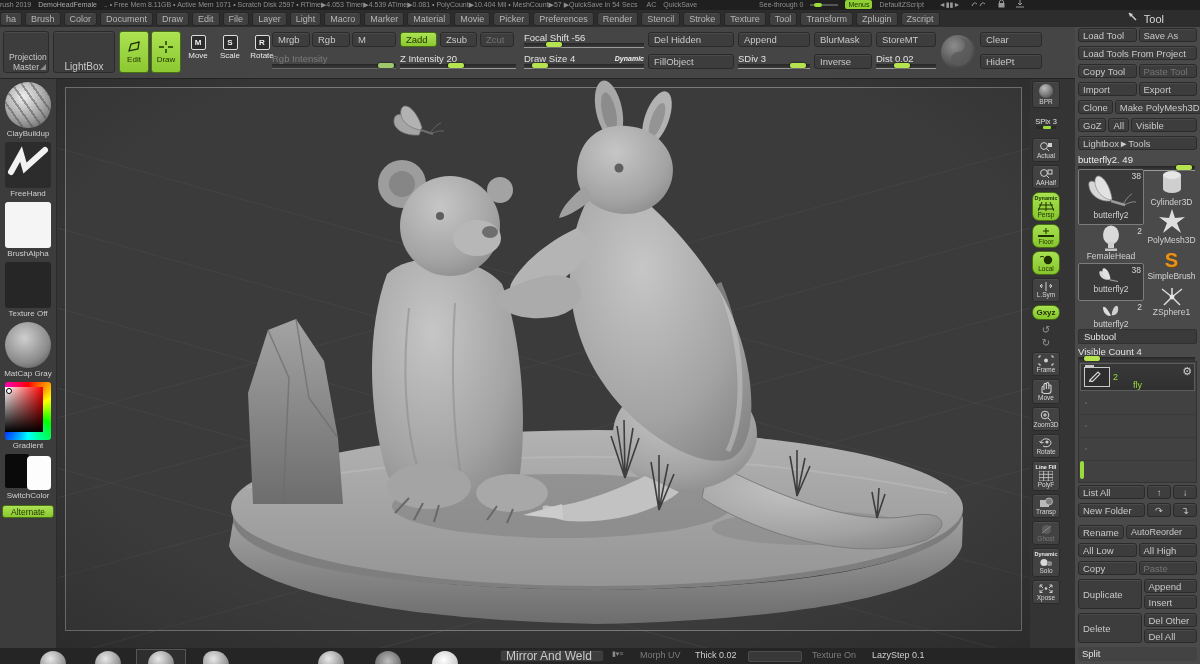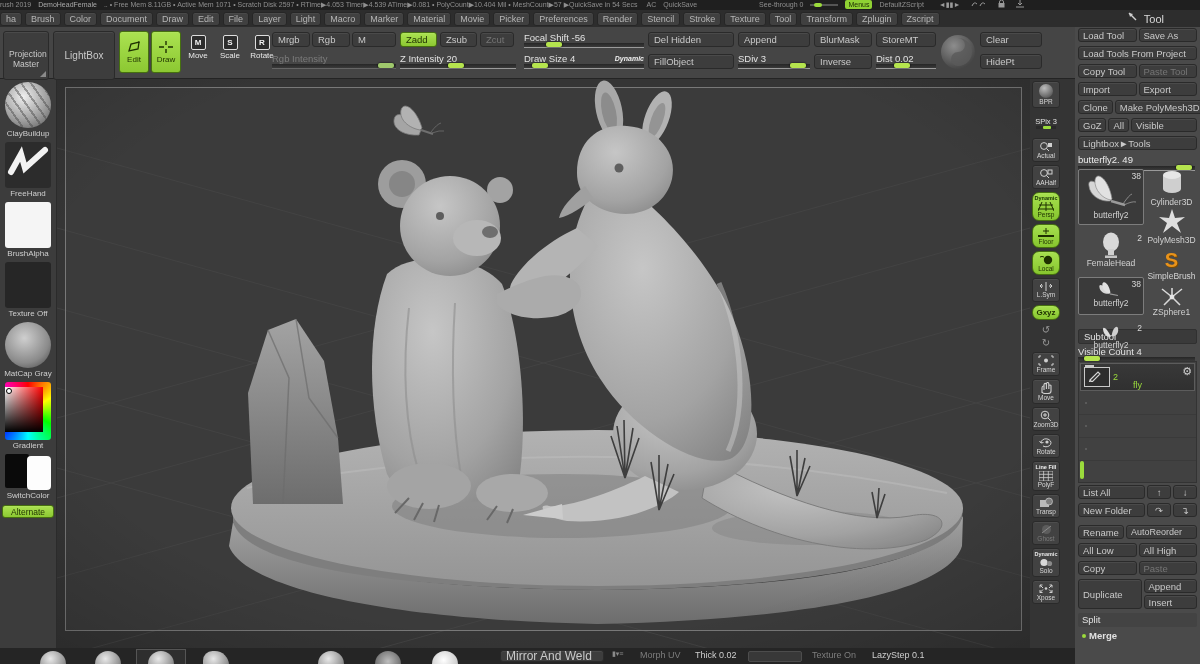--- a/index.html
+++ b/index.html
@@ -29,21 +29,21 @@
   .btn.green{background:linear-gradient(#abe251,#8cc832);color:#1e3000;border-color:#46700f;}
   .sl{position:relative;color:#e3e3e3;font-size:9.5px;}
   .sl .sl-lab{display:block;line-height:11px;white-space:nowrap;}
   .sl .sl-track{position:relative;height:4px;border-bottom:1px solid #9a9a9a;background:linear-gradient(#262626,#3a3a3a);}
   .sl .sl-h{position:absolute;top:-1px;width:16px;height:5px;border-radius:2px;background:#b5e44e;box-shadow:0 0 2px #000;}
   .sl.dis{color:#7b7b7b;} .sl.dis .sl-track{border-bottom-color:#666;}
   
   .topshelf{position:absolute;left:0;top:27px;width:1075px;height:51px;background:#454545;
     border-bottom:1px solid #242424;z-index:20;}
   .topshelf>*{position:absolute;}
-  .bigbtn{height:49px;top:4px;justify-content:center;text-align:center;font-size:10px;}
+  .bigbtn{height:42px;top:4px;justify-content:center;text-align:center;font-size:10px;align-items:flex-end;}
   .pm{font-size:8.5px;line-height:10px;display:block;padding-top:6px;}
   .fold{position:absolute;right:2px;bottom:2px;width:0;height:0;border-left:6px solid transparent;border-bottom:6px solid #8a8a8a;}
   .modebtn{width:30px;height:42px;top:4px;flex-direction:column;justify-content:center;gap:2px;font-size:8px;padding:0;}
   .tool-ico{width:14px;height:12px;display:block;}
   .flatTool{top:8px;width:30px;display:flex;flex-direction:column;align-items:center;color:#e8e8e8;font-size:8px;gap:1px;}
   .boxletter{width:13px;height:13px;border:1px solid #ddd;border-radius:2px;background:#2d2d2d;color:#f0f0f0;
     font-size:8px;font-weight:bold;display:flex;align-items:center;justify-content:center;}
   .matsphere{width:34px;height:34px;border-radius:50%;background:radial-gradient(circle at 38% 32%,#8d8d8d,#4a4a4a 70%,#333);}
   
   .leftshelf{position:absolute;left:0;top:78px;width:56px;height:570px;background:#3c3c3c;z-index:15;
@@ -72,21 +72,21 @@
   .minitrack i{position:absolute;top:0;left:7px;width:8px;height:3px;background:#9bdb3c;border-radius:1px;}
   
   .rightpanel{position:absolute;left:1075px;top:26px;width:125px;height:638px;background:#4a4a4a;z-index:25;
     padding:2px 3px;box-sizing:border-box;font-size:9.5px;}
   .row{display:flex;gap:2px;margin-bottom:4px;}
   .row .btn{height:14px;font-size:9.5px;padding:0 4px;}
   .grow{flex:1;}
   .toolname{position:relative;height:13px;margin-bottom:2px;color:#ececec;}
   .toolname .sl-track{margin-top:1px;}
   .toolgrid{position:relative;height:158px;margin-bottom:2px;}
-  .tcolL{position:absolute;left:0;top:0;width:66px;display:flex;flex-direction:column;gap:7px;}
+  .tcolL{position:absolute;left:0;top:0;width:66px;display:flex;flex-direction:column;}
   .tcolR{position:absolute;left:68px;top:0;width:51px;display:flex;flex-direction:column;}
   .titem{position:relative;display:flex;flex-direction:column;align-items:center;color:#d2d2d2;font-size:8.5px;}
   .titem.boxed{background:#3a3a3a;border:1px solid #7c7c7c;border-radius:2px;}
   .badge{position:absolute;right:2px;top:1px;font-size:8.5px;color:#d8d8d8;}
   .subhdr{background:#3a3a3a;border:1px solid #303030;border-radius:2px;color:#e4e4e4;height:13px;
     line-height:13px;padding:0 5px;margin:2px 0;}
   .subtool-list{position:relative;background:#414141;border:1px solid #333;height:120px;margin-bottom:2px;}
   .strow{position:relative;height:26px;background:linear-gradient(#383838,#303030);border:1px solid #5c5c5c;margin:1px;}
   .folder{position:absolute;left:3px;top:3px;width:24px;height:18px;border:1px solid #c9c9c9;background:#2e2e2e;}
   .folder::before{content:"";position:absolute;left:0;top:-3px;width:9px;height:3px;background:#c9c9c9;}
@@ -774,20 +774,33 @@
         </div>
       <div class="stack">
         <div class="btn">
             <span>Append</span>
           </div>
         <div class="btn">
             <span>Insert</span>
           </div>
       </div>
     </div>
+    <div class="row">
+      <div class="btn tall grow">
+          <span>Delete</span>
+        </div>
+      <div class="stack">
+        <div class="btn">
+            <span>Del Other</span>
+          </div>
+        <div class="btn">
+            <span>Del All</span>
+          </div>
+      </div>
+    </div>
     <div class="section">
         <span>Split</span>
       </div>
     <div class="section" style="background:transparent;font-weight:bold">
       <span class="gdot"></span>
       <span>Merge</span>
     </div>
   </div>
 
   <div class="bottombar">

